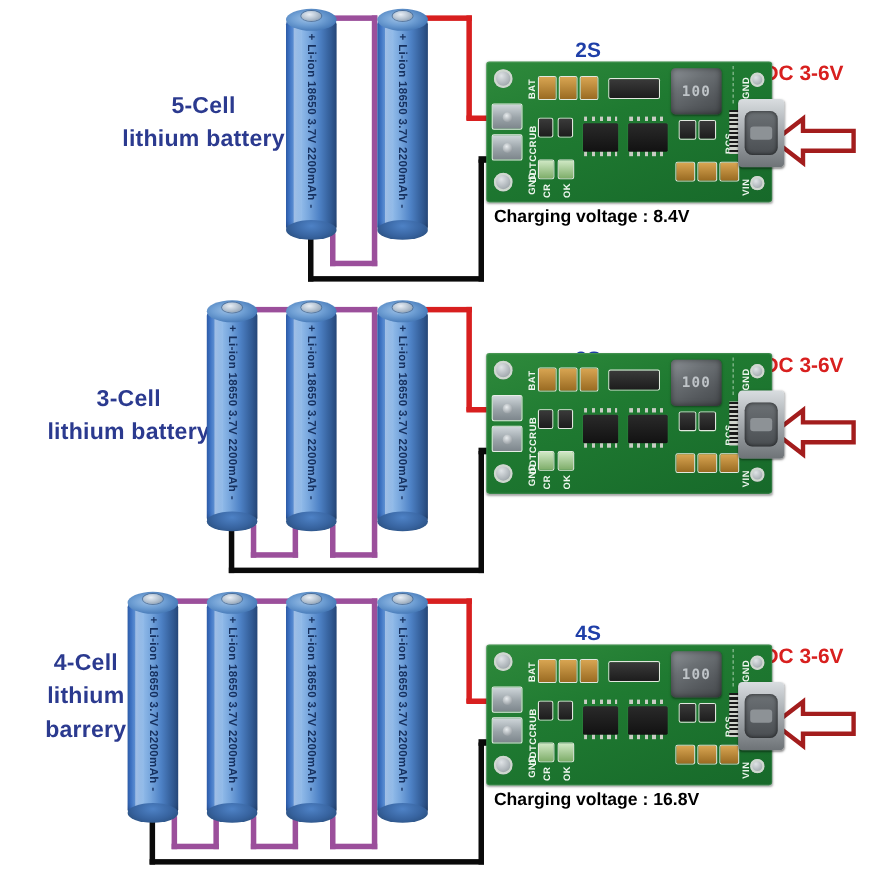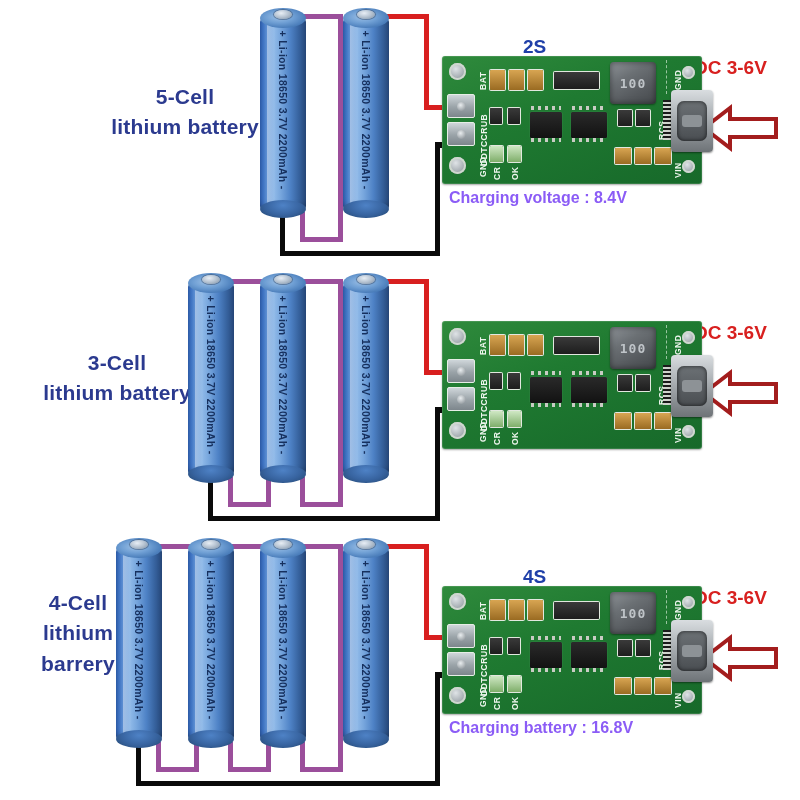--- a/index.html
+++ b/index.html
@@ -101,21 +101,21 @@
   .usbpins{position:absolute;background:
        repeating-linear-gradient(180deg,#1a1a1a 0 2px,#cfd3cc 2px 4px);}
   .silk{position:absolute;color:#eef6ee;font-size:8.5px;font-weight:bold;
         letter-spacing:.5px;white-space:nowrap;font-family:"Liberation Sans",sans-serif;}
   .silk.v{transform:rotate(-90deg);transform-origin:left top;}
   .trace{position:absolute;background:#1f7a31;box-shadow:0 0 0 1px rgba(230,245,230,.5);}
 
   
   .stag{position:absolute;color:#1f3fa8;font-size:19px;font-weight:bold;}
   .dcv{position:absolute;color:#d8201f;font-size:19px;font-weight:bold;white-space:nowrap;}
-  .chg{position:absolute;color:#8b5cf6;font-size:16px;font-weight:bold;white-space:nowrap;}
+  .chg{position:absolute;color:#000000;font-size:16px;font-weight:bold;white-space:nowrap;}
 
   
   .arrow{position:absolute;}
 </style>
 </head>
 <body>
 
 <div class="stage">
 
   <div class="section" style="top:0;height:265px;">
@@ -388,21 +388,21 @@
       <div class="body"></div>
       <div class="sheen"></div>
       <div class="btm"></div>
       <div class="top"></div>
       <div class="term"></div>
       <div class="lbl">+ Li-ion 18650 3.7V 2200mAh -</div>
     </div>
 
     <div class="stag" style="left:523px;top:36px;">4S</div>
     <div class="dcv" style="left:694px;top:57px;">DC 3-6V</div>
-    <div class="chg" style="left:449px;top:189px;">Charging battery : 16.8V</div>
+    <div class="chg" style="left:449px;top:189px;">Charging voltage : 16.8V</div>
 
     <svg class="arrow" style="left:700px;top:102px;" width="80" height="52" viewBox="0 0 80 52">
       <polygon points="4,26 30,6 30,17 76,17 76,35 30,35 30,46" fill="#ffffff" stroke="#a31d1d" stroke-width="4" stroke-linejoin="miter"></polygon>
     </svg>
 
     <div class="board" style="left:442px;top:56px;">
       <div class="edge"></div>
       <div class="pad" style="left:7px;top:7px;width:17px;height:17px;"></div>
       <div class="pad" style="left:7px;top:101px;width:17px;height:17px;"></div>
       <div class="term2" style="left:5px;top:38px;width:26px;height:22px;"></div>

